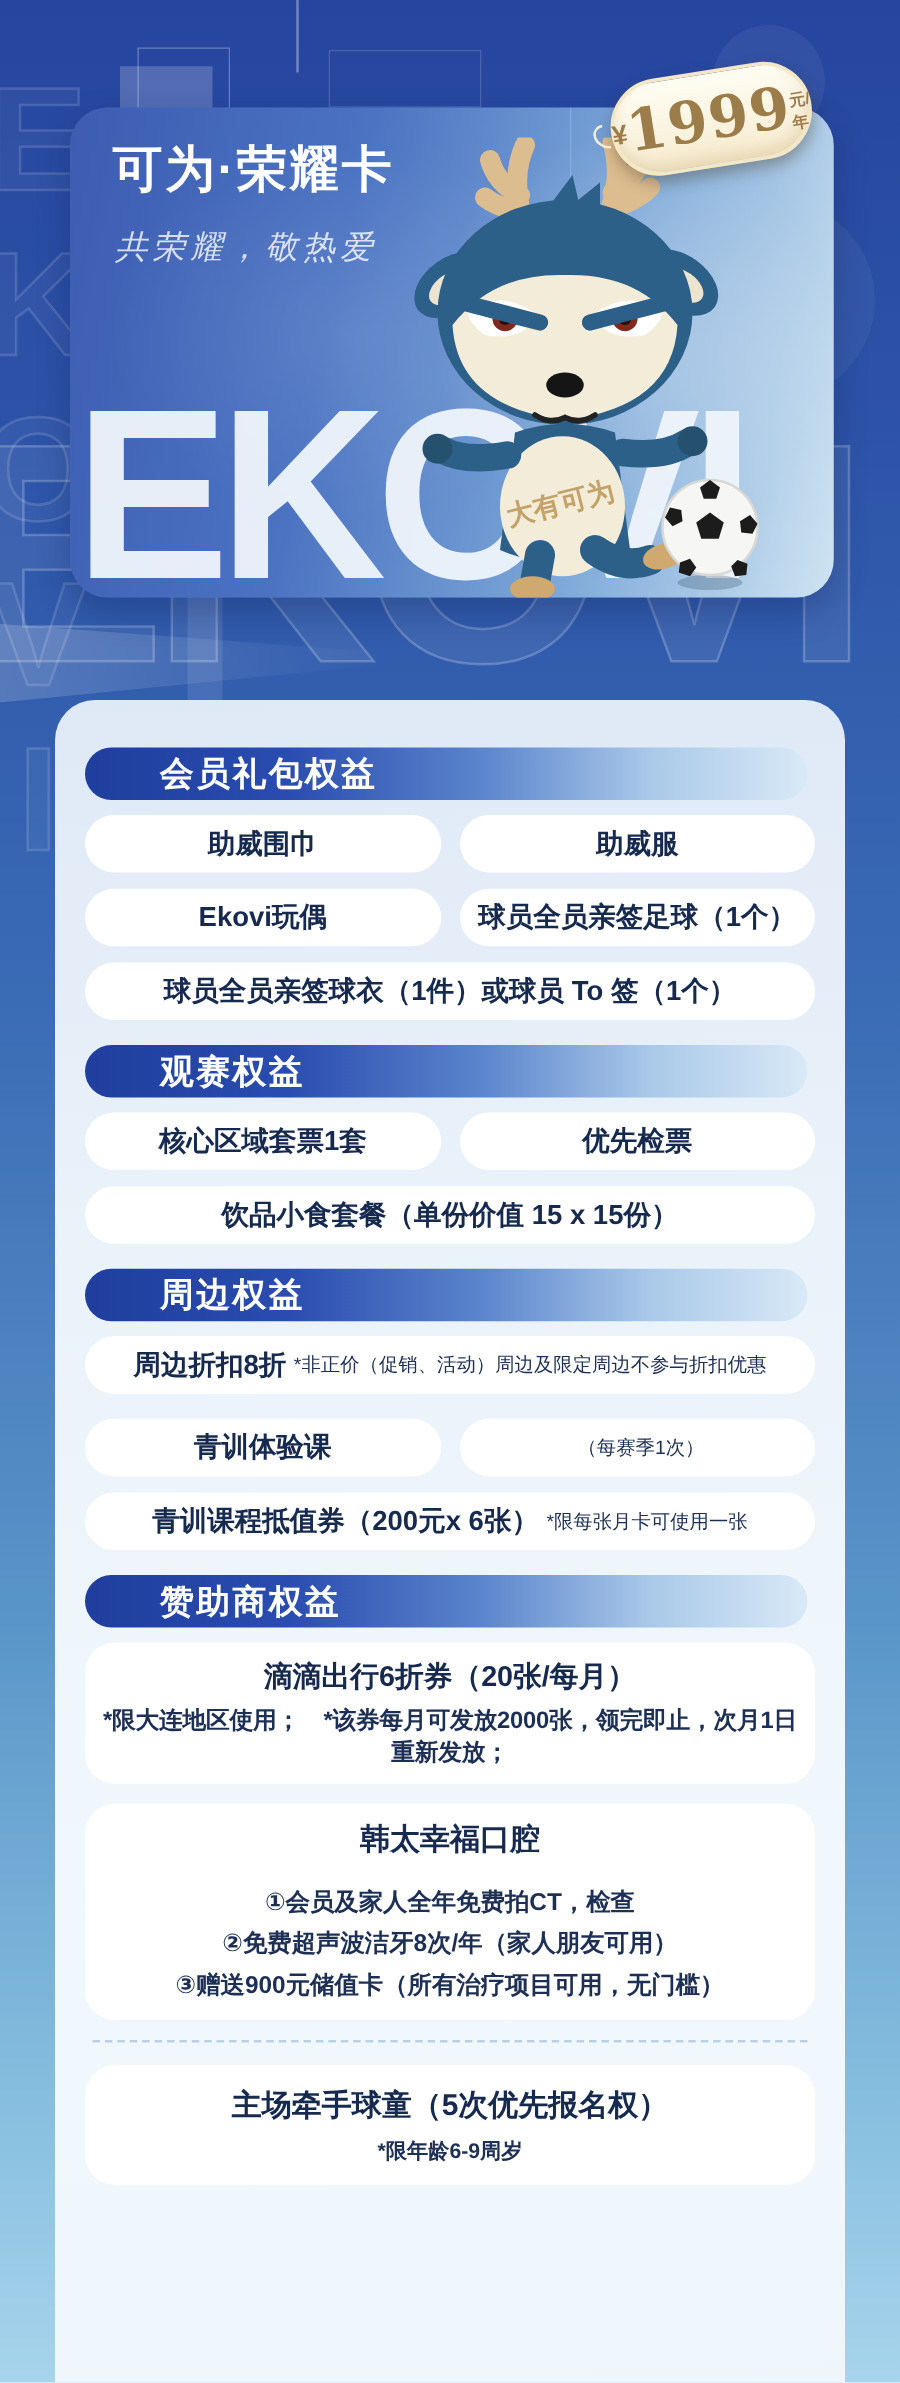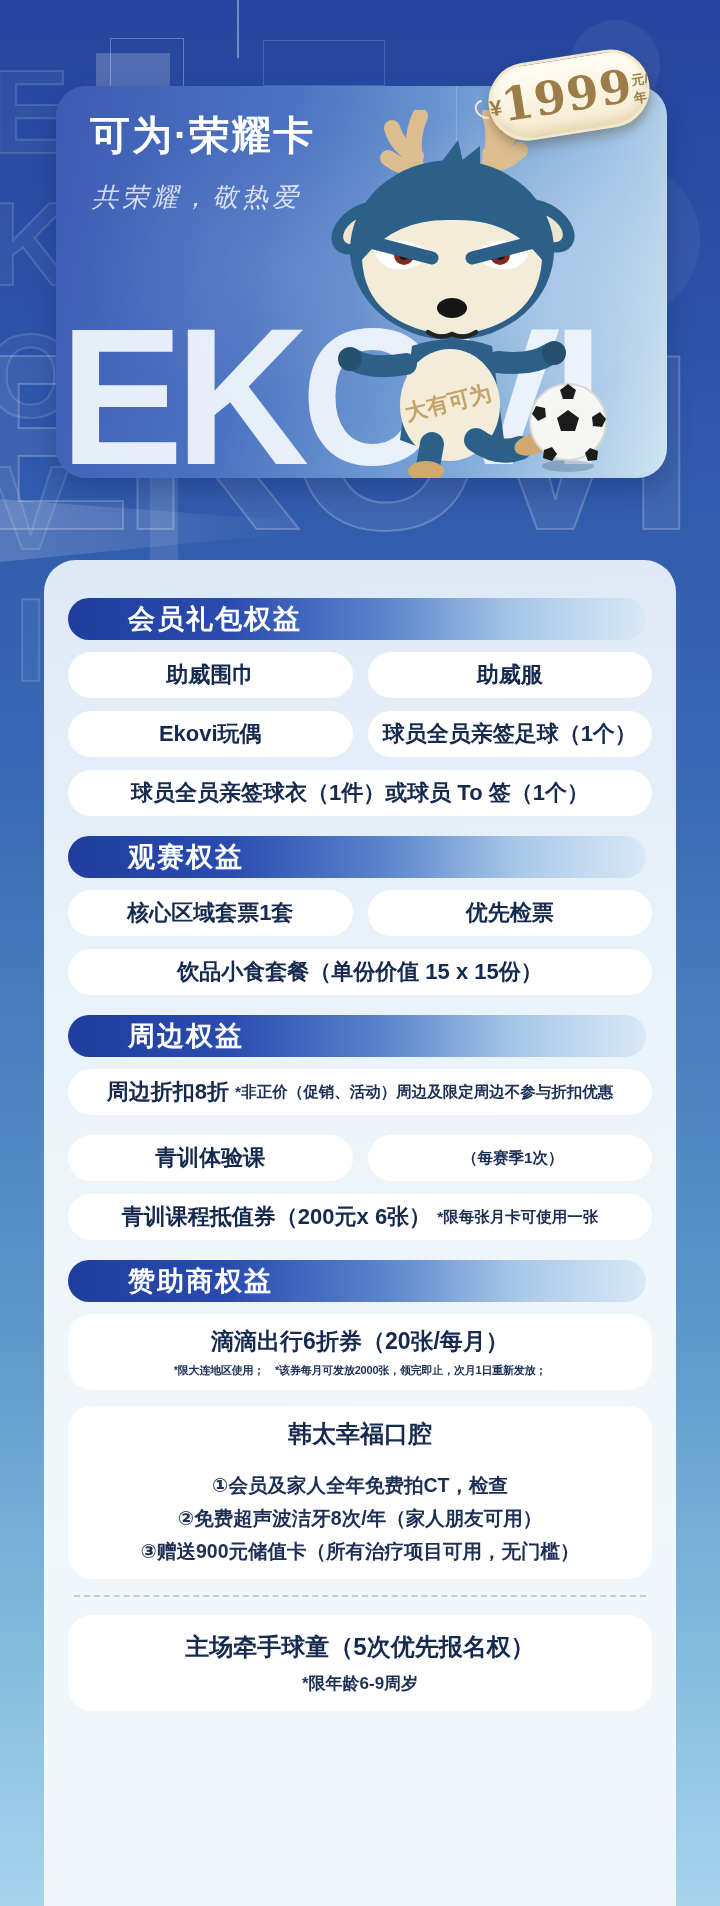--- a/index.html
+++ b/index.html
@@ -83,25 +83,25 @@
     background:linear-gradient(90deg,#1f3e9d 0%,#2a4cb0 28%,#5b85cc 55%,#a9c8e8 78%,#d9e9f7 100%);
     color:#ffffff;font-size:27px;font-weight:700;line-height:42px;padding-left:60px;letter-spacing:2px;
   }
   .row{display:grid;grid-template-columns:1fr 1fr;gap:15px;margin-bottom:13px;}
   .row.single{grid-template-columns:1fr;}
   .pill{
     background:#ffffff;border-radius:24px;min-height:46px;box-sizing:border-box;
     display:flex;align-items:center;justify-content:center;text-align:center;
     font-size:22px;font-weight:700;color:#16294e;padding:2px 8px;
   }
-  .pill .note{font-size:15.5px;font-weight:700;margin-left:6px;color:#1d2f55;white-space:nowrap;}
+  .pill .note{font-size:15.5px;font-weight:400;margin-left:6px;color:#1d2f55;white-space:nowrap;}
   .card{background:#ffffff;border-radius:24px;padding:12px 10px;text-align:center;margin-bottom:16px;}
   .card-title{font-size:23px;font-weight:700;color:#16294e;}
   .card-line{font-size:16.5px;font-weight:600;color:#1d2f55;margin-top:6px;}
-  .card-line.tight{font-size:11px;letter-spacing:-.2px;}
+  .card-line.tight{font-size:19px;letter-spacing:-.2px;}
   .card.hantai .card-title{font-size:24px;margin-bottom:20px;}
   .card.hantai .card-line{font-size:19.5px;line-height:31px;margin-top:2px;}
   .card.qiutong{padding:16px 10px;margin-bottom:0;}
   .card.qiutong .card-title{font-size:24px;}
   .card.qiutong .card-line{font-size:17px;margin-top:9px;}
   .divider{border-top:2px dashed rgba(125,160,200,.45);margin:2px 6px 18px;}
 </style>
 </head>
 <body>
 

